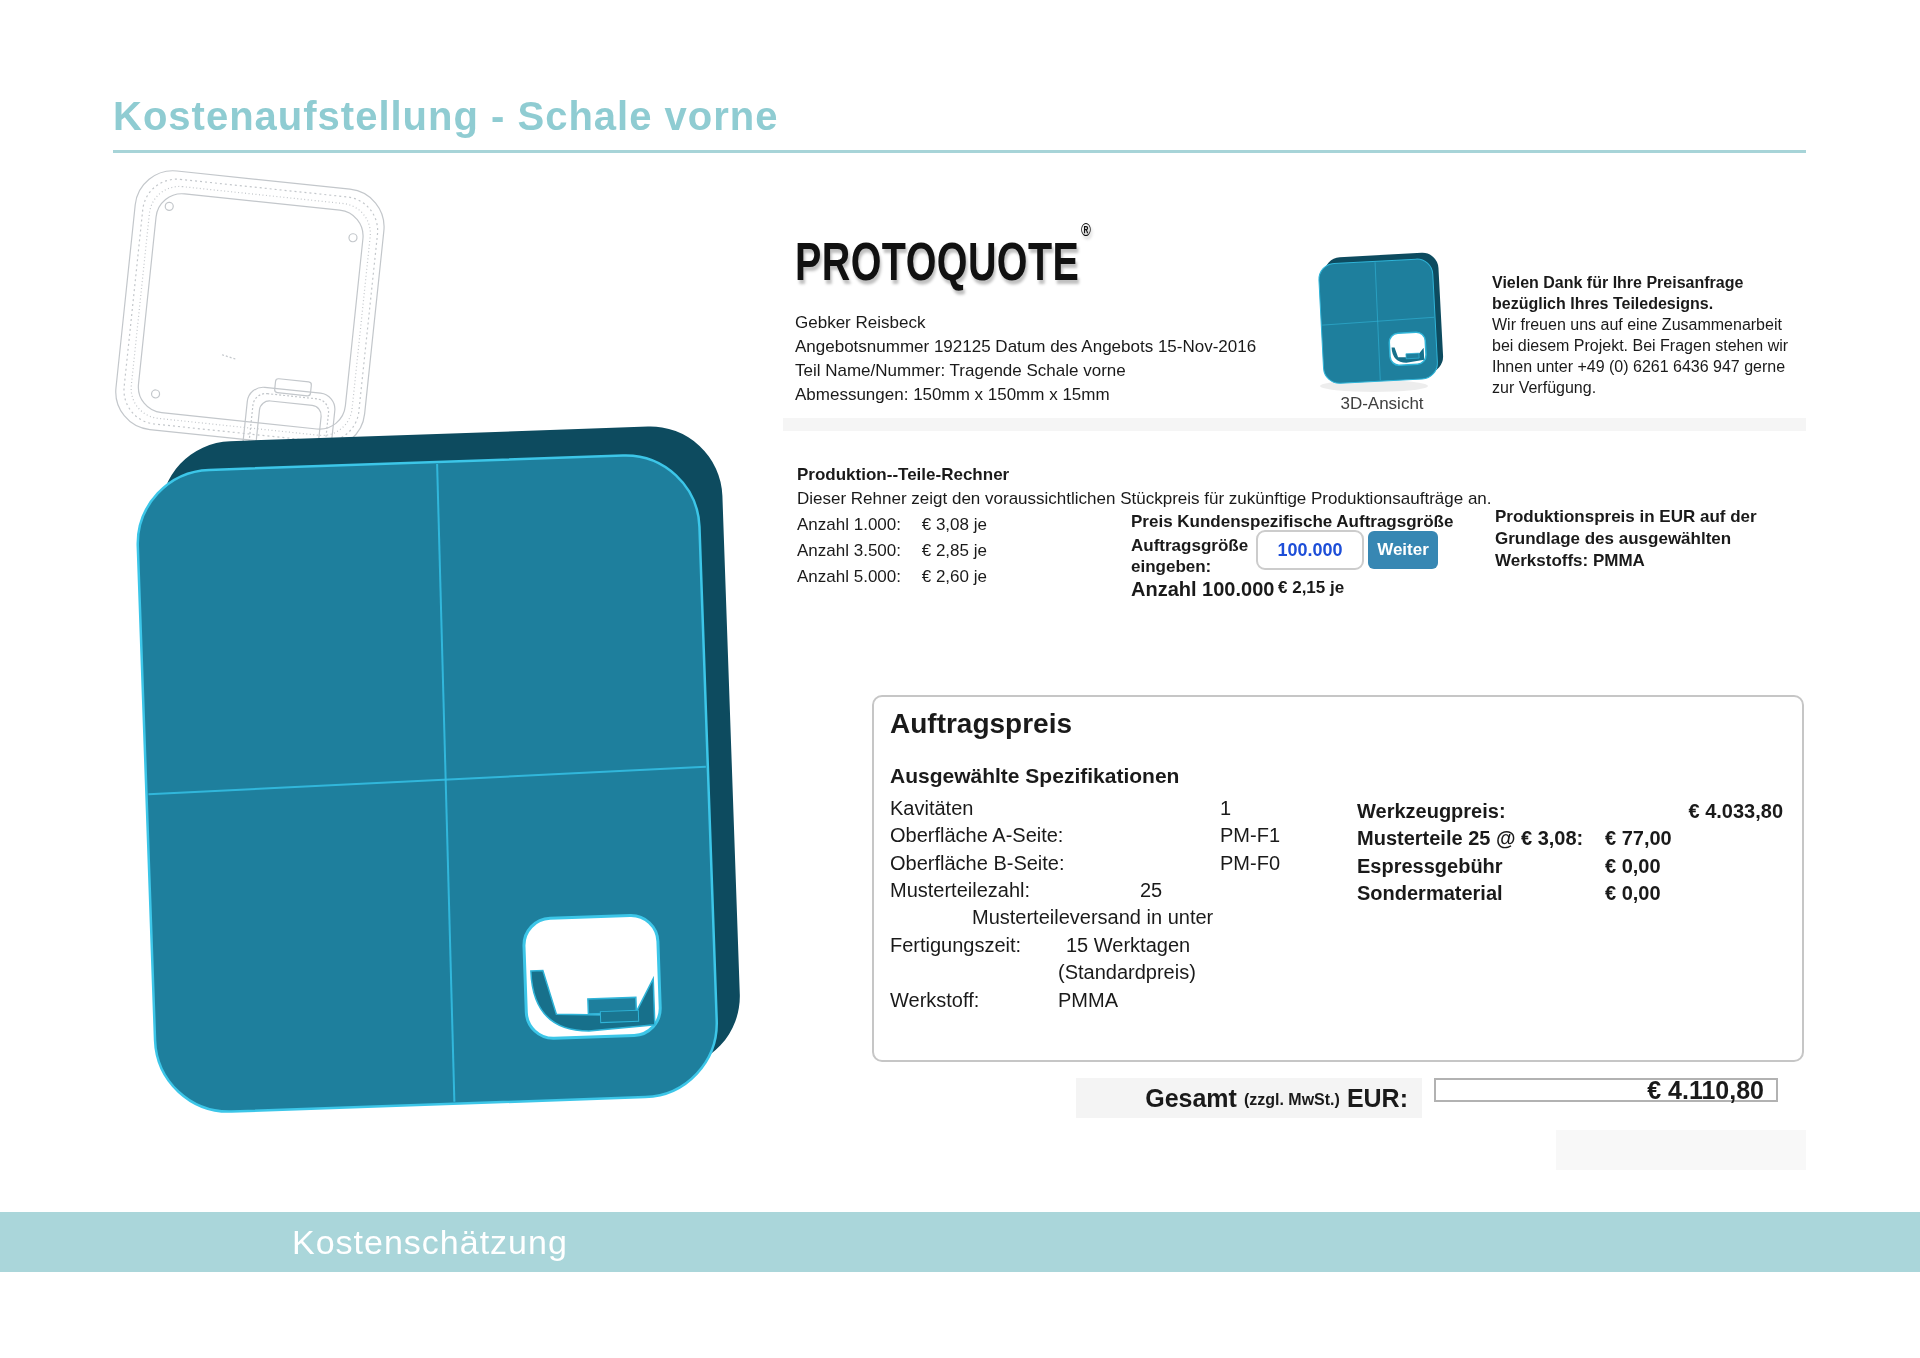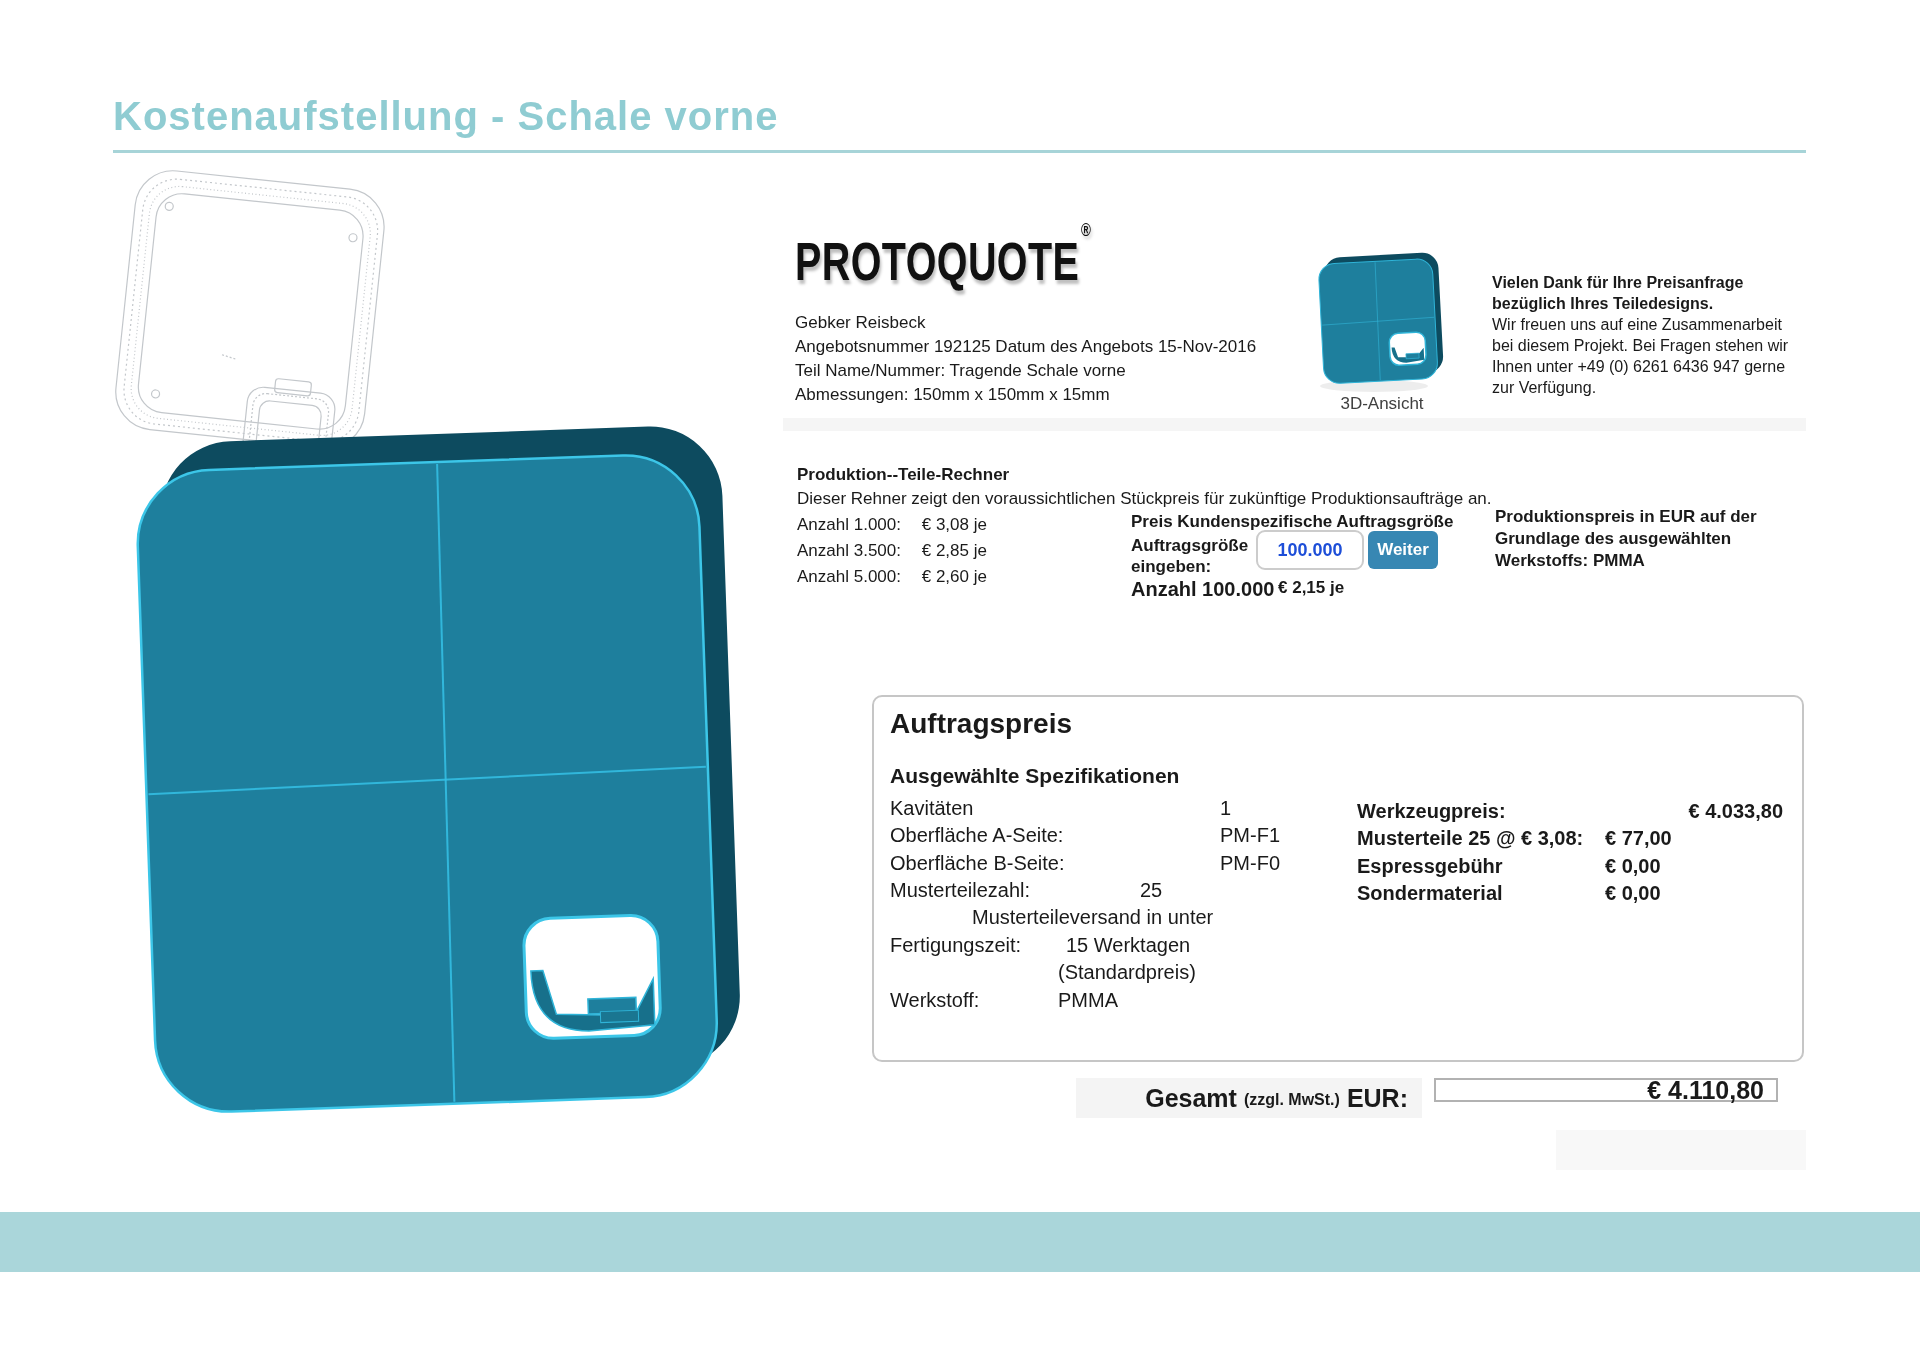--- a/index.html
+++ b/index.html
@@ -198,14 +198,15 @@
 
   <div class="abs total-label-bar">
     <span class="big">Gesamt</span>
     <span class="small">(zzgl. MwSt.)</span>
     <span class="big">EUR:</span>
   </div>
   <div class="abs total-value-box">€ 4.110,80</div>
   <div class="abs ghost-rect"></div>
 
   <div class="abs footer-bar"></div>
+  <div class="abs footer-text">Kostenschätzung</div>
 
 </div>
 
 </body></html>

